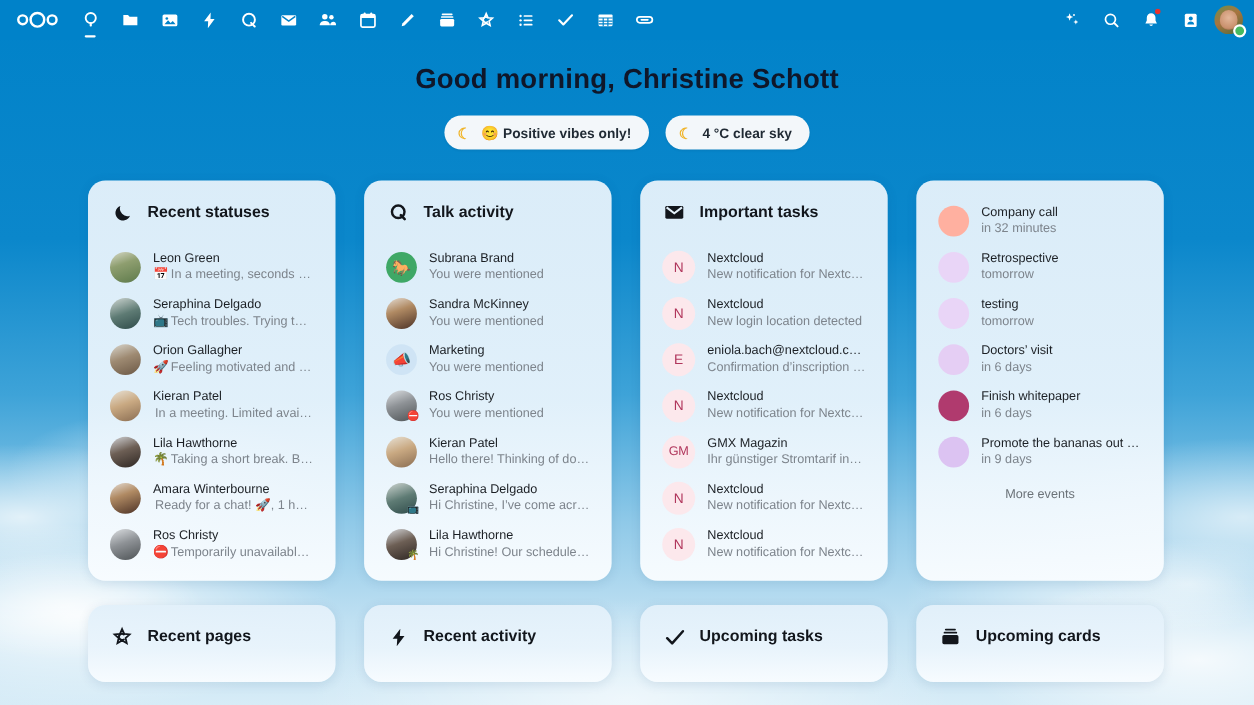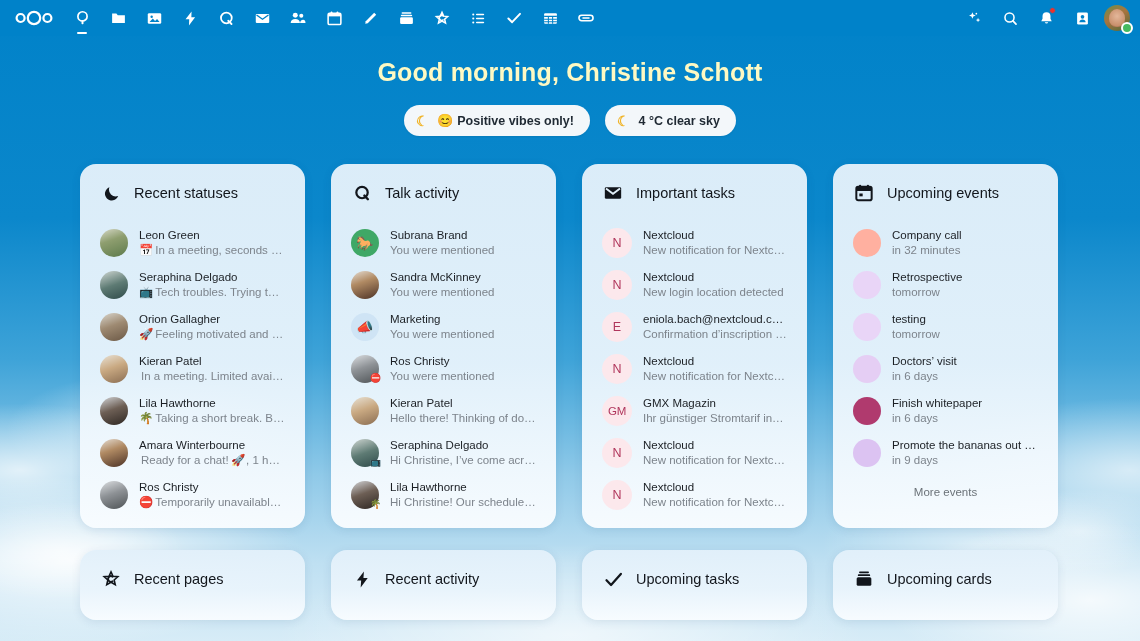--- a/index.html
+++ b/index.html
@@ -77,21 +77,21 @@
   .badge-dot {
     position:absolute; top:7px; right:8px;
     width:7px; height:7px; border-radius:50%;
     background:#e9322d; border:1px solid #0082c9;
   }
 
   
   #greeting-wrap { position: relative; z-index: 4; text-align: center; }
   #greeting {
     margin-top: 22px;
-    font-size: 25px; font-weight: bold; color: #fef9c3;
+    font-size: 25px; font-weight: bold; color: #0f172a;
     letter-spacing: .2px;
   }
   #chips {
     margin-top: 18px;
     display: flex; justify-content: center; gap: 15px;
   }
   .chip {
     display: flex; align-items: center; gap: 9px;
     height: 31px;
     padding: 0 16px 0 12px;
@@ -121,21 +121,21 @@
     padding: 16px 14px 12px;
     box-shadow: 0 2px 10px rgba(0,60,110,.10);
   }
   .panel.short { }
   .panel-head {
     display: flex; align-items: center; gap: 12px;
     padding: 2px 0 2px 6px;
     margin-bottom: 16px;
   }
   .panel-head .ptitle {
-    font-size: 14.5px; font-weight: normal; color: #12161c;
+    font-size: 14.5px; font-weight: bold; color: #12161c;
   }
   .pic { width: 22px; height: 22px; display:flex; align-items:center; justify-content:center; }
 
   
   .items { display: flex; flex-direction: column; }
   .item {
     display: flex; align-items: center; gap: 11px;
     padding: 6px 6px;
     border-radius: 10px;
     cursor: pointer;
@@ -619,32 +619,20 @@
           <div class="mava">N</div>
           <div class="txt">
             <div class="t1">Nextcloud</div>
             <div class="t2">New notification for Nextcloud</div>
           </div>
         </div>
     </div>
   </div>
 
   <div class="panel">
-    <div class="panel-head">
-      <span class="pic">
-        <svg width="20" height="20" viewBox="0 0 24 24">
-          <rect x="2.8" y="4.6" width="18.4" height="16.2" rx="2.2" fill="none" stroke="#12161c" stroke-width="2.4"></rect>
-          <rect x="2.8" y="4.6" width="18.4" height="5" fill="#12161c"></rect>
-          <rect x="6" y="2" width="2.6" height="4.6" rx="1.3" fill="#12161c"></rect>
-          <rect x="15.4" y="2" width="2.6" height="4.6" rx="1.3" fill="#12161c"></rect>
-          <rect x="6.4" y="12.6" width="4" height="3.4" fill="#12161c"></rect>
-        </svg>
-      </span>
-      <span class="ptitle">Upcoming events</span>
-    </div>
     <div class="items">
       <div class="item">
           <div class="edot" style="background: rgb(255, 176, 160);"></div>
           <div class="txt">
             <div class="t1">Company call</div>
             <div class="t2">in 32 minutes</div>
           </div>
         </div>
       <div class="item">
           <div class="edot" style="background: rgb(233, 213, 247);"></div>

